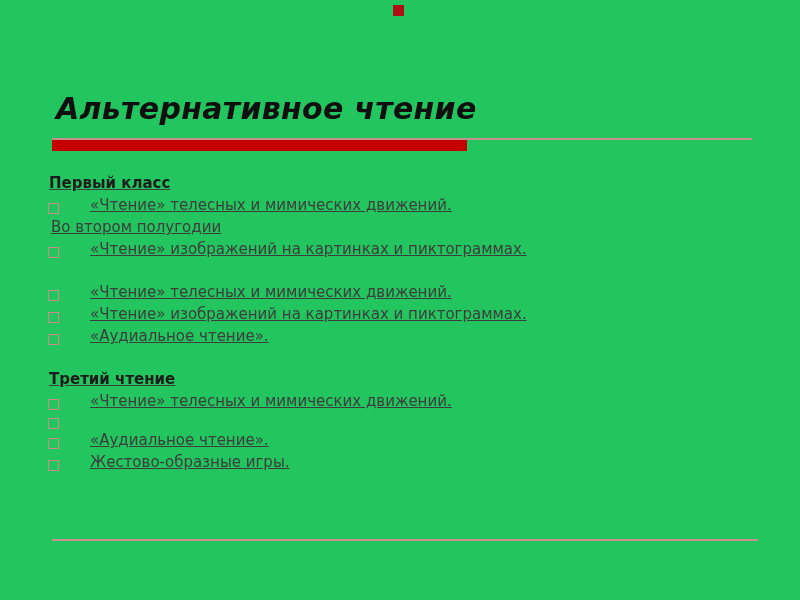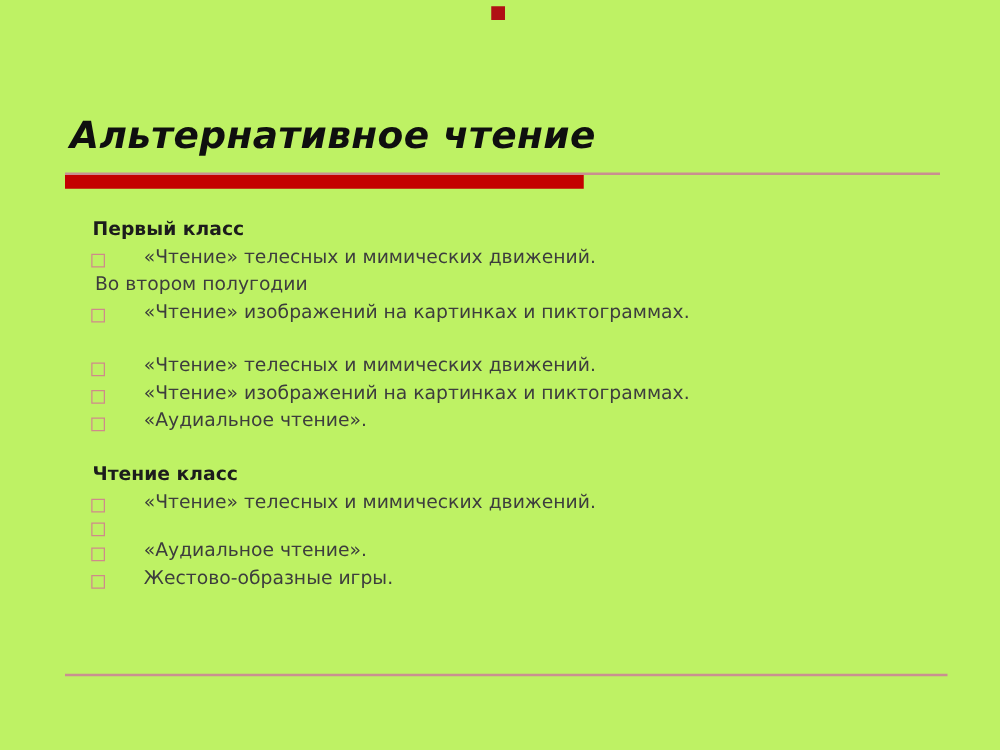--- a/index.html
+++ b/index.html
@@ -1,39 +1,39 @@
 <!DOCTYPE html>
 <html style="--accent-bar: #c40000; --thin-line: #c99090; --bullet-outline: #cf8a8a; --top-square: #b01014;"><head>
 <meta charset="utf-8">
 <style>
   html,body{margin:0;padding:0;background:#fff;}
   .slide{
-    position:relative;width:800px;height:600px;background:#bef264;overflow:hidden;
+    position:relative;width:800px;height:600px;background:#22c55e;overflow:hidden;
     font-family:"DejaVu Sans","Liberation Sans",sans-serif;
   }
   .top-square{
     position:absolute;left:393px;top:5px;width:11px;height:11px;
     background:var(--top-square,#b01014);
   }
   .title{
     position:absolute;left:56px;top:92px;margin:0;
     font-size:30px;line-height:34px;font-weight:bold;font-style:italic;
     color:#0f0f0f;letter-spacing:0.3px;white-space:nowrap;
   }
   .thin-line{
     position:absolute;left:52px;top:138px;width:700px;height:2px;
     background:var(--thin-line,#c99090);
   }
   .thick-bar{
     position:absolute;left:52px;top:140px;width:415px;height:11px;
     background:var(--accent-bar,#c40000);
   }
   .content{
-    position:absolute;left:72px;top:172px;width:700px;
-    font-size:15px;line-height:22px;color:#3d3d3d;
+    position:absolute;left:47px;top:172px;width:700px;
+    font-size:15px;line-height:22px;color:#3d3d3d;text-decoration:underline;
   }
   .sec{margin:0 0 21px 0;}
   .sec-heading{
     font-weight:bold;color:#1c1c1c;padding-left:2px;white-space:nowrap;
   }
   .row{display:flex;align-items:center;white-space:nowrap;}
   .row .bullet{
     flex:0 0 auto;width:9px;height:9px;margin:6px 31px 0 1px;
     border:1px solid var(--bullet-outline,#cf8a8a);background:transparent;
   }
@@ -82,21 +82,21 @@
         <span class="bullet"></span>
         <span class="txt">«Чтение» изображений на картинках и пиктограммах.</span>
       </div>
       <div class="row">
         <span class="bullet"></span>
         <span class="txt">«Аудиальное чтение».</span>
       </div>
     </section>
 
     <section class="sec">
-      <div class="sec-heading">Чтение класс</div>
+      <div class="sec-heading">Третий чтение</div>
       <div class="row">
         <span class="bullet"></span>
         <span class="txt">«Чтение» телесных и мимических движений.</span>
       </div>
       <div class="row">
         <span class="bullet"></span>
       </div>
       <div class="row">
         <span class="bullet"></span>
         <span class="txt">«Аудиальное чтение».</span>

